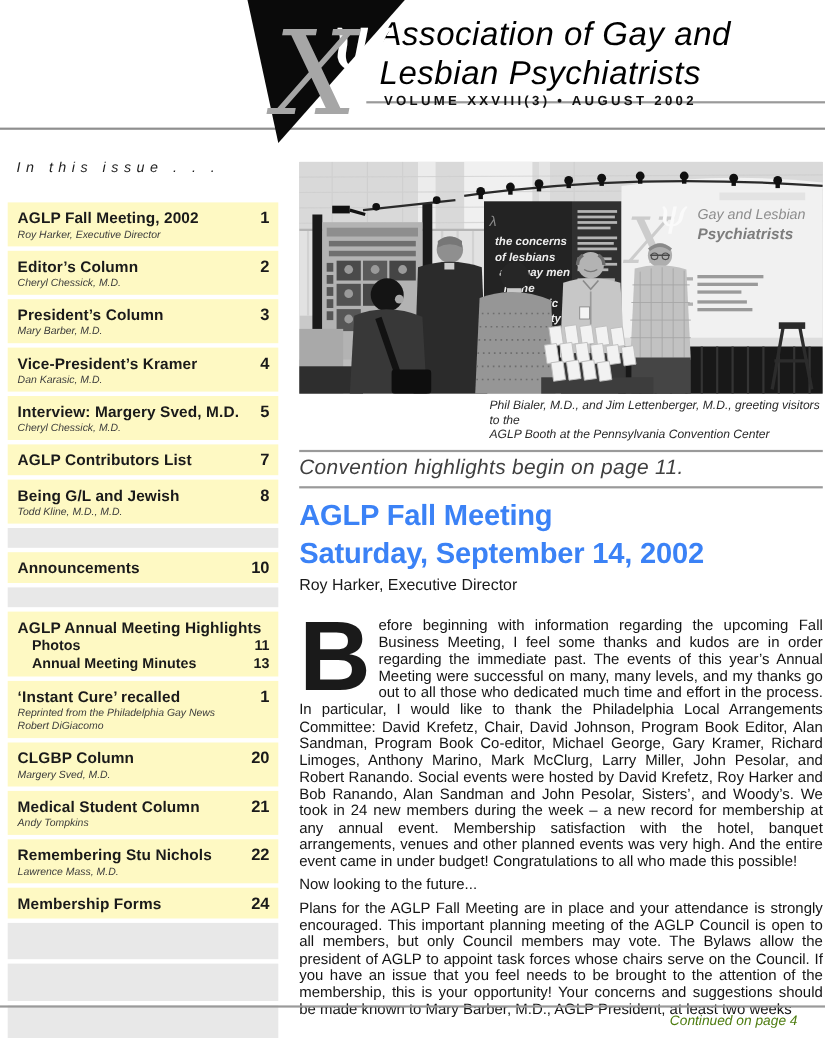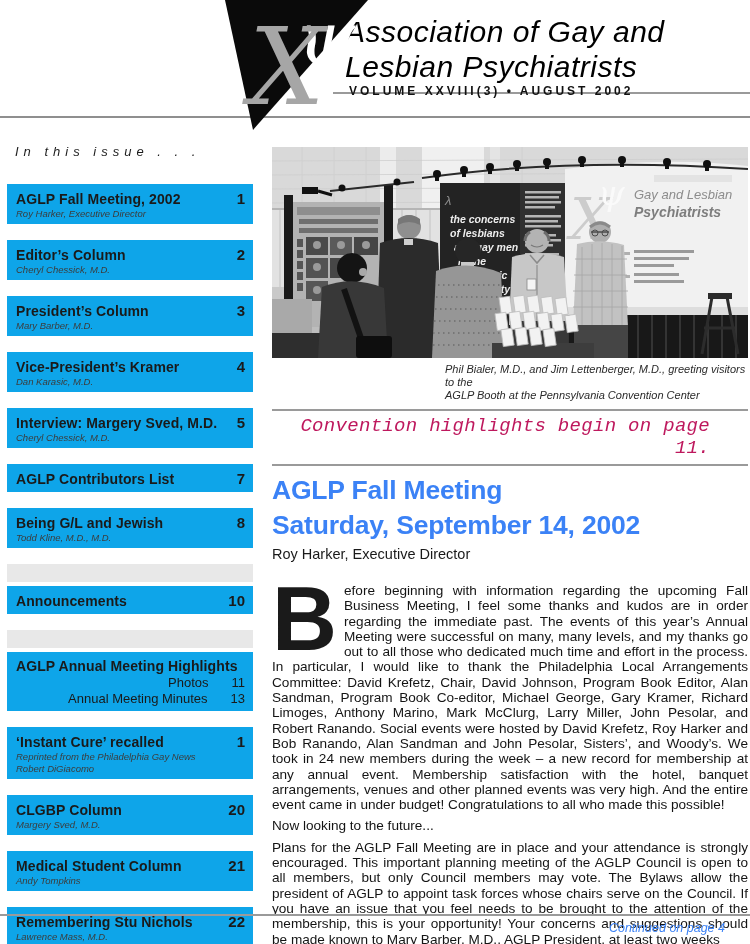--- a/index.html
+++ b/index.html
@@ -22,45 +22,45 @@
     font-size:12px; font-weight:bold; letter-spacing:3px; color:#111;
   }
   .mast-rule-full { position:absolute; left:0; right:0; top:116px; height:2px; background:#8f8f8f; }
 
   
   .sidebar { position:absolute; left:7px; top:142px; width:246px; }
   .toc-heading {
     font-style:italic; font-size:13px; letter-spacing:5px;
     padding:2px 0 25px 8px; color:#1d1d1d; white-space:nowrap;
   }
-  .toc-band { background:#0ea5e9; margin-bottom:16px; padding:6px 8px 5px 9px; }
+  .toc-band { background:#fef9c3; margin-bottom:4px; padding:6px 8px 5px 9px; }
   .toc-row { display:flex; justify-content:space-between; align-items:baseline; }
   .toc-title { font-weight:bold; font-size:14px; letter-spacing:0.1px; color:#1a1a1a; }
   .toc-page { font-weight:bold; font-size:15px; color:#1a1a1a; }
   .toc-byline { font-style:italic; font-size:9.5px; line-height:11px; margin-top:1px; color:#3c3c3c; }
-  .toc-sub { display:flex; justify-content:flex-end; padding-left:13px; font-weight:normal; font-size:13px; line-height:15px; margin-top:1px;gap:23px; }
+  .toc-sub { display:flex; justify-content:space-between; padding-left:13px; font-weight:bold; font-size:13px; line-height:15px; margin-top:1px;gap:23px; }
   .toc-spacer { background:#e8e8e8; margin-bottom:4px; }
 
   
   .main { position:absolute; left:272px; top:147px; width:476px; }
   .photo-svg { display:block; }
   .caption { margin:5px 0 0 173px; font-style:italic; font-size:11px; line-height:13px; color:#2a2a2a; }
   .note-rule { height:2px; background:#9a9a9a; }
   .note-rule.top { margin-top:7px; }
   .note {
-    font-style:italic; font-size:19px; color:#be185d;
-    text-align:right; padding:4px 38px 5px 0; letter-spacing:0.3px;font-family:Liberation Mono, monospace;
+    font-style:italic; font-size:19px; color:#404040;
+    text-align:left; padding:4px 38px 5px 0; letter-spacing:0.3px;
   }
   .article-title { margin:7px 0 0; font-size:26.5px; line-height:35px; font-weight:bold; letter-spacing:-0.2px; color:#3b82f6; }
   .article-byline { font-size:14.5px; margin:3px 0 21px; color:#1a1a1a; }
   .body-par { font-size:13.6px; line-height:15.3px; text-align:justify; margin:0 0 6px; color:#141414; }
   .dropcap { float:left; font-size:90px; line-height:66px; font-weight:bold; margin:3px 7px 0 0; color:#1a1a1a; }
 
   .footer-rule { position:absolute; left:0; right:0; top:914px; height:2px; background:#9a9a9a; z-index:4; }
-  .continued { position:absolute; right:25px; top:921px; font-style:italic; font-size:12.5px; color:#3b82f6; z-index:5; }
+  .continued { position:absolute; right:25px; top:921px; font-style:italic; font-size:12.5px; color:#4d7c0f; z-index:5; }
 </style>
 </head>
 <body>
 
 <div class="page">
 
   <header>
     <svg class="logo-svg" width="160" height="132" viewBox="0 0 160 132">
       <polygon points="10,0 153,0 38,130" fill="#0a0a0a"></polygon>
       <text x="82" y="64" font-family="DejaVu Serif, serif" font-style="italic" font-size="74" fill="#ffffff">ψ</text>

